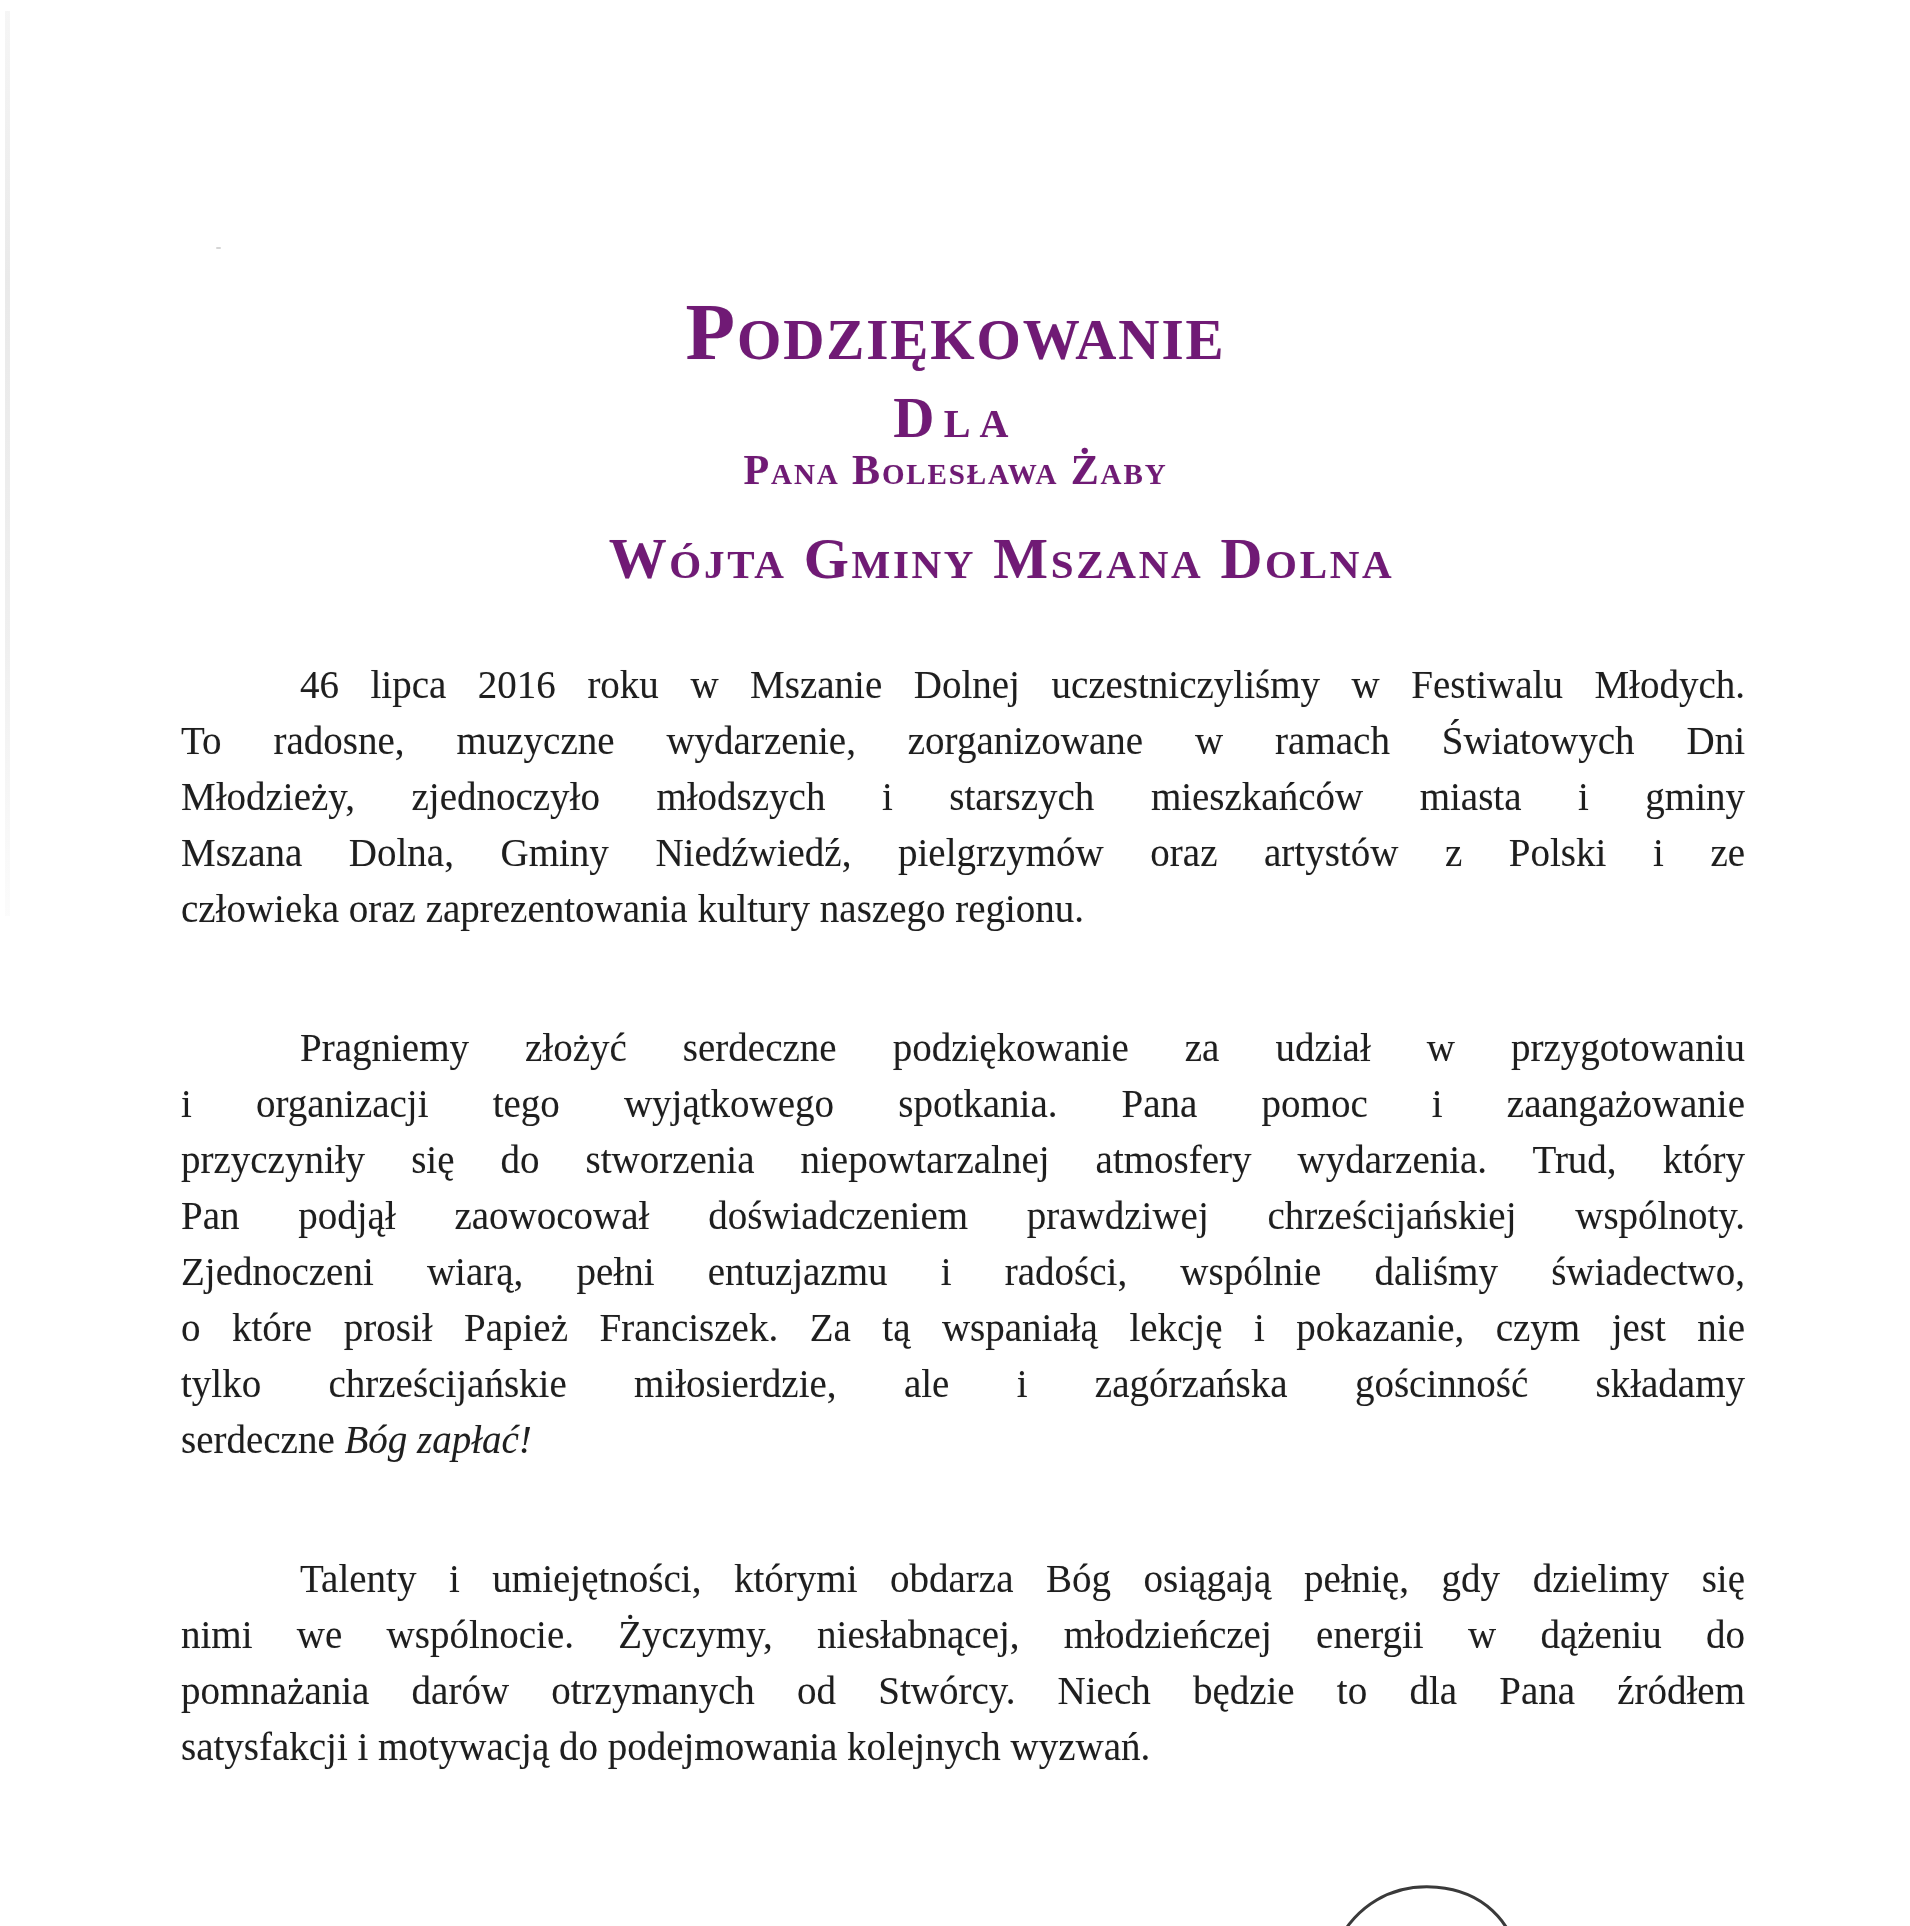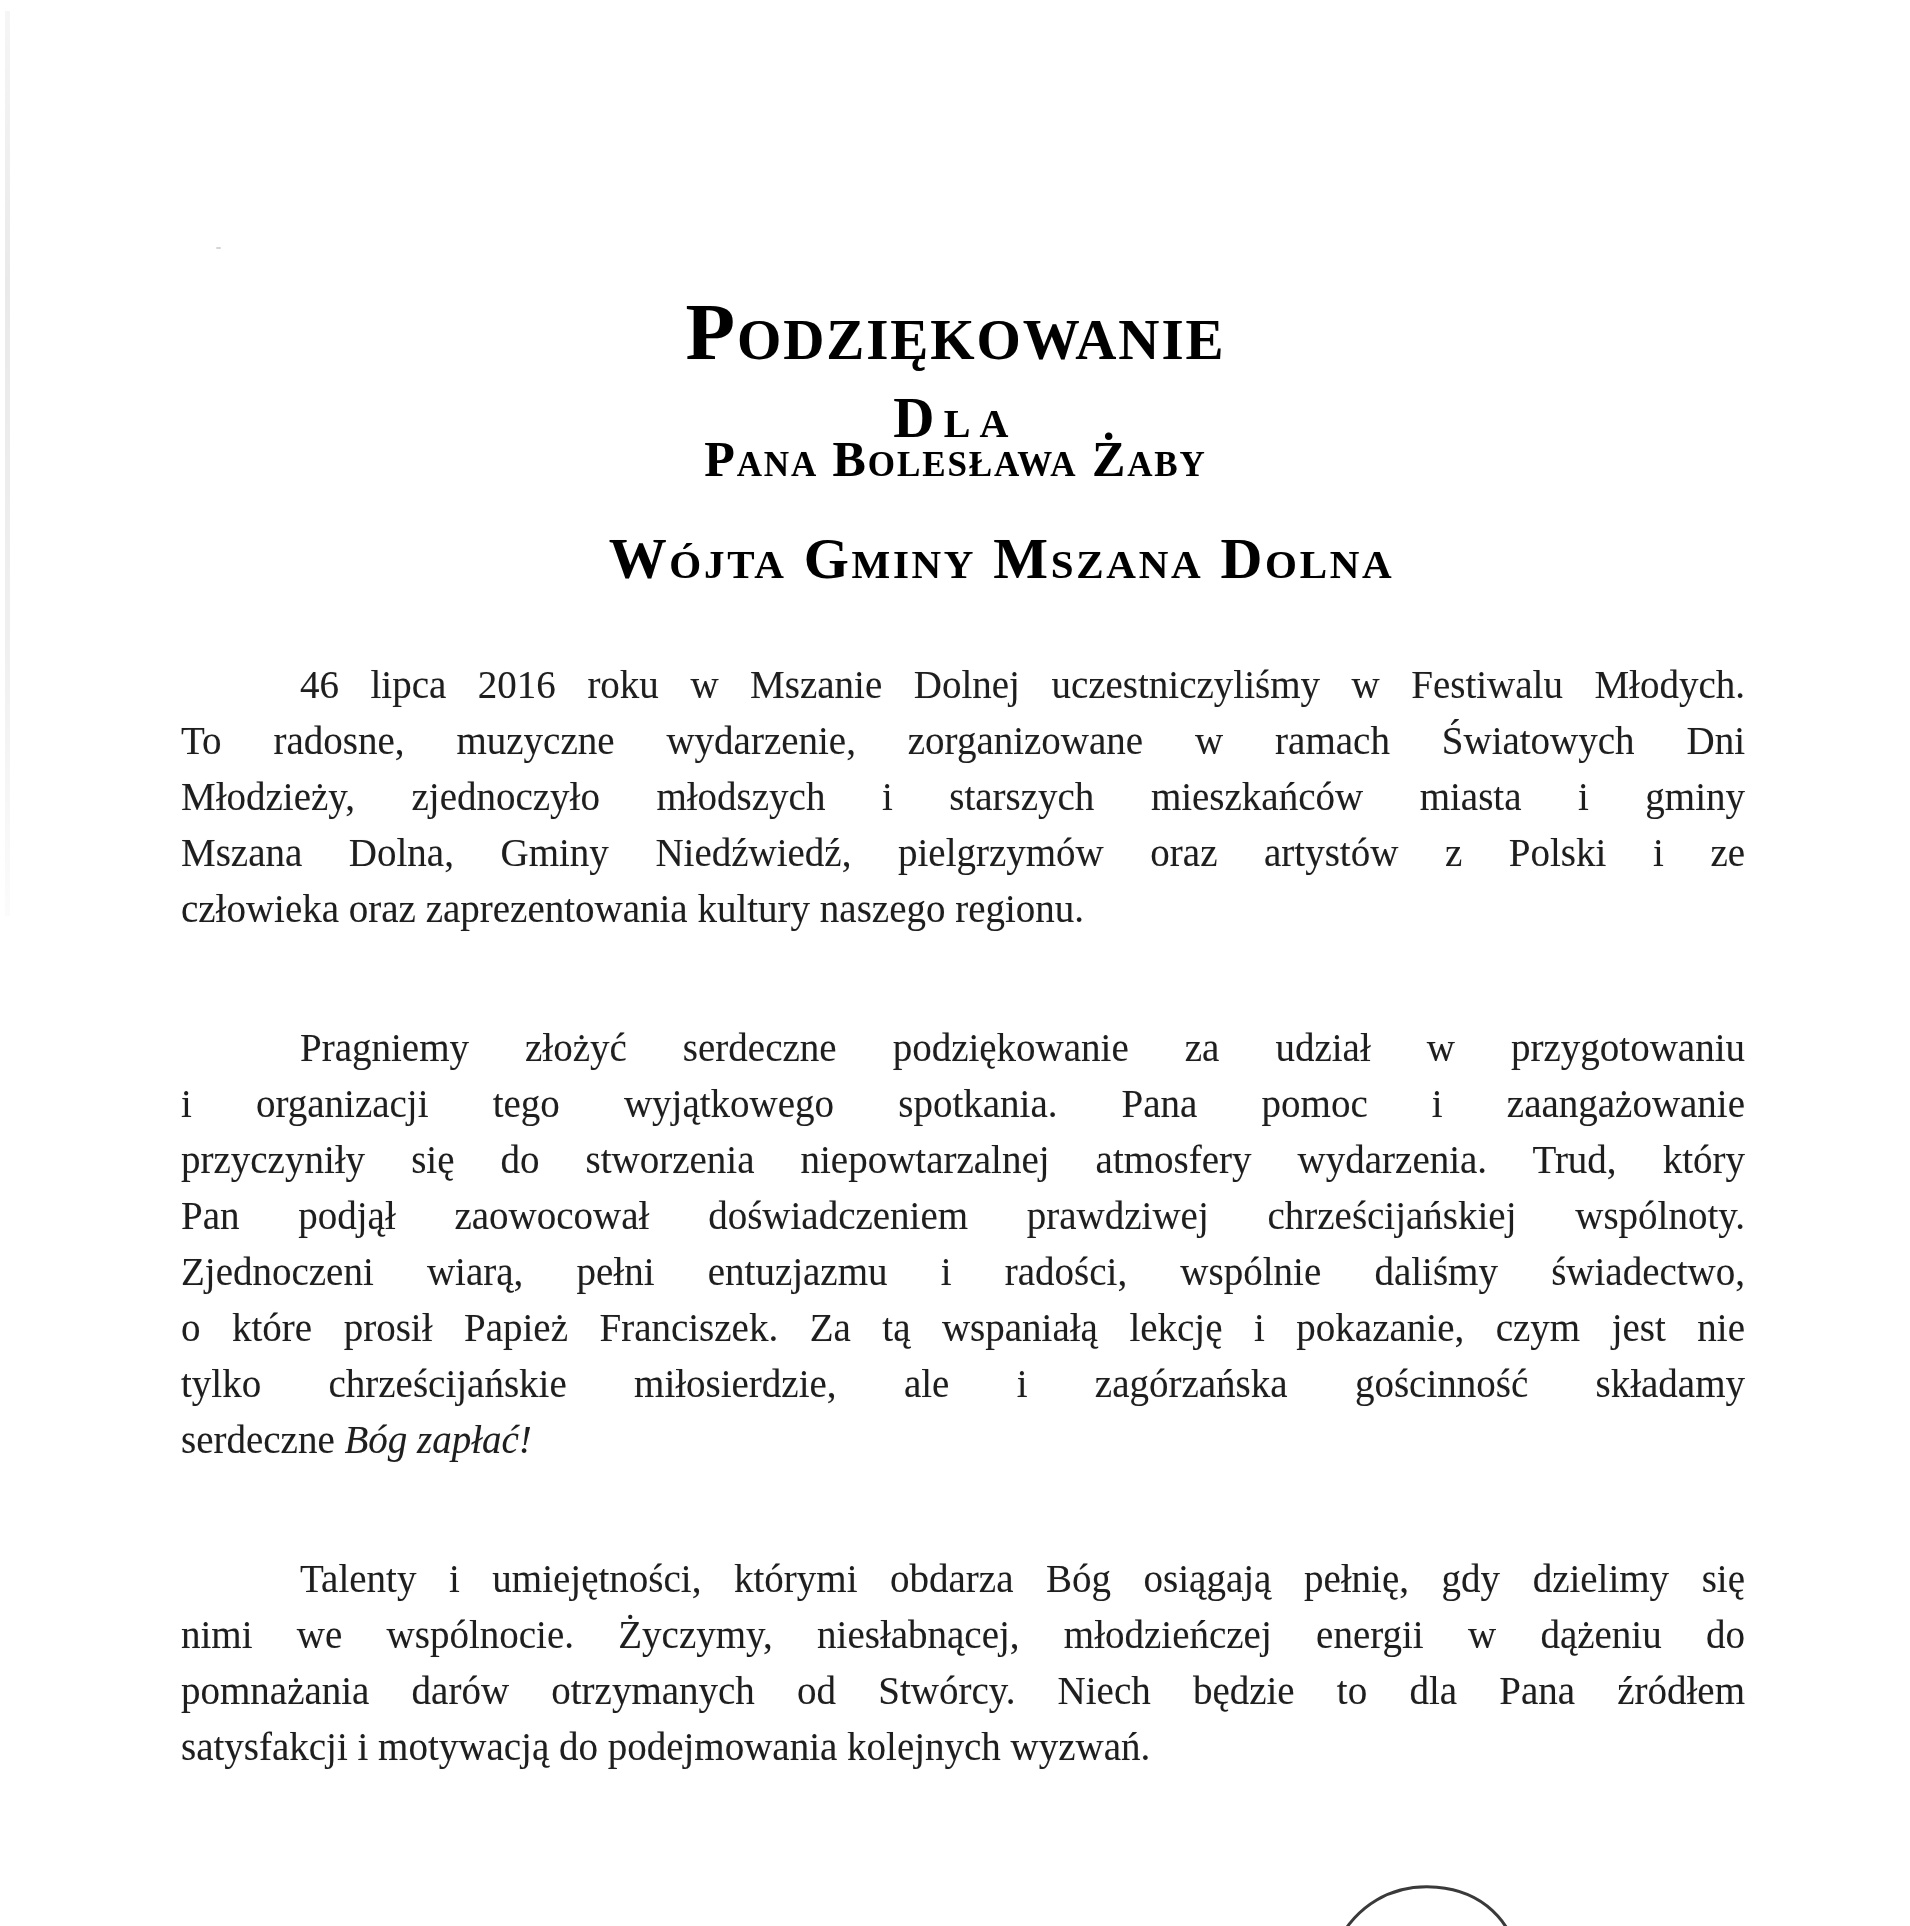--- a/index.html
+++ b/index.html
@@ -41,27 +41,27 @@
     opacity: .6;
   }
   
   .hline {
     position: absolute;
     left: 0;
     width: 100%;
     text-align: center;
     font-variant: small-caps;
     font-weight: bold;
-    color: #000000;
+    color: #701a75;
     text-shadow: 0 0 0.8px rgba(50,50,50,.28);
     white-space: nowrap;
   }
   .title          { top: 286px;  font-size: 81px; letter-spacing: 1.9px; }
   .subtitle       { top: 385px; font-size: 57px; letter-spacing: 9.2px; }
-  .recipient      { top: 430px; font-size: 50px; letter-spacing: 1.9px; }
+  .recipient      { top: 446px; font-size: 42px; letter-spacing: 1.9px; }
   .recipient-role { top: 525px; font-size: 58px; letter-spacing: 2.7px; padding-left: 46px; }
   
   .textblock {
     position: absolute;
     left: 181px;
     top: 657px;
     width: 1564px;
     font-size: 39px;
     line-height: 56px;
     color: #1e1e1e;

